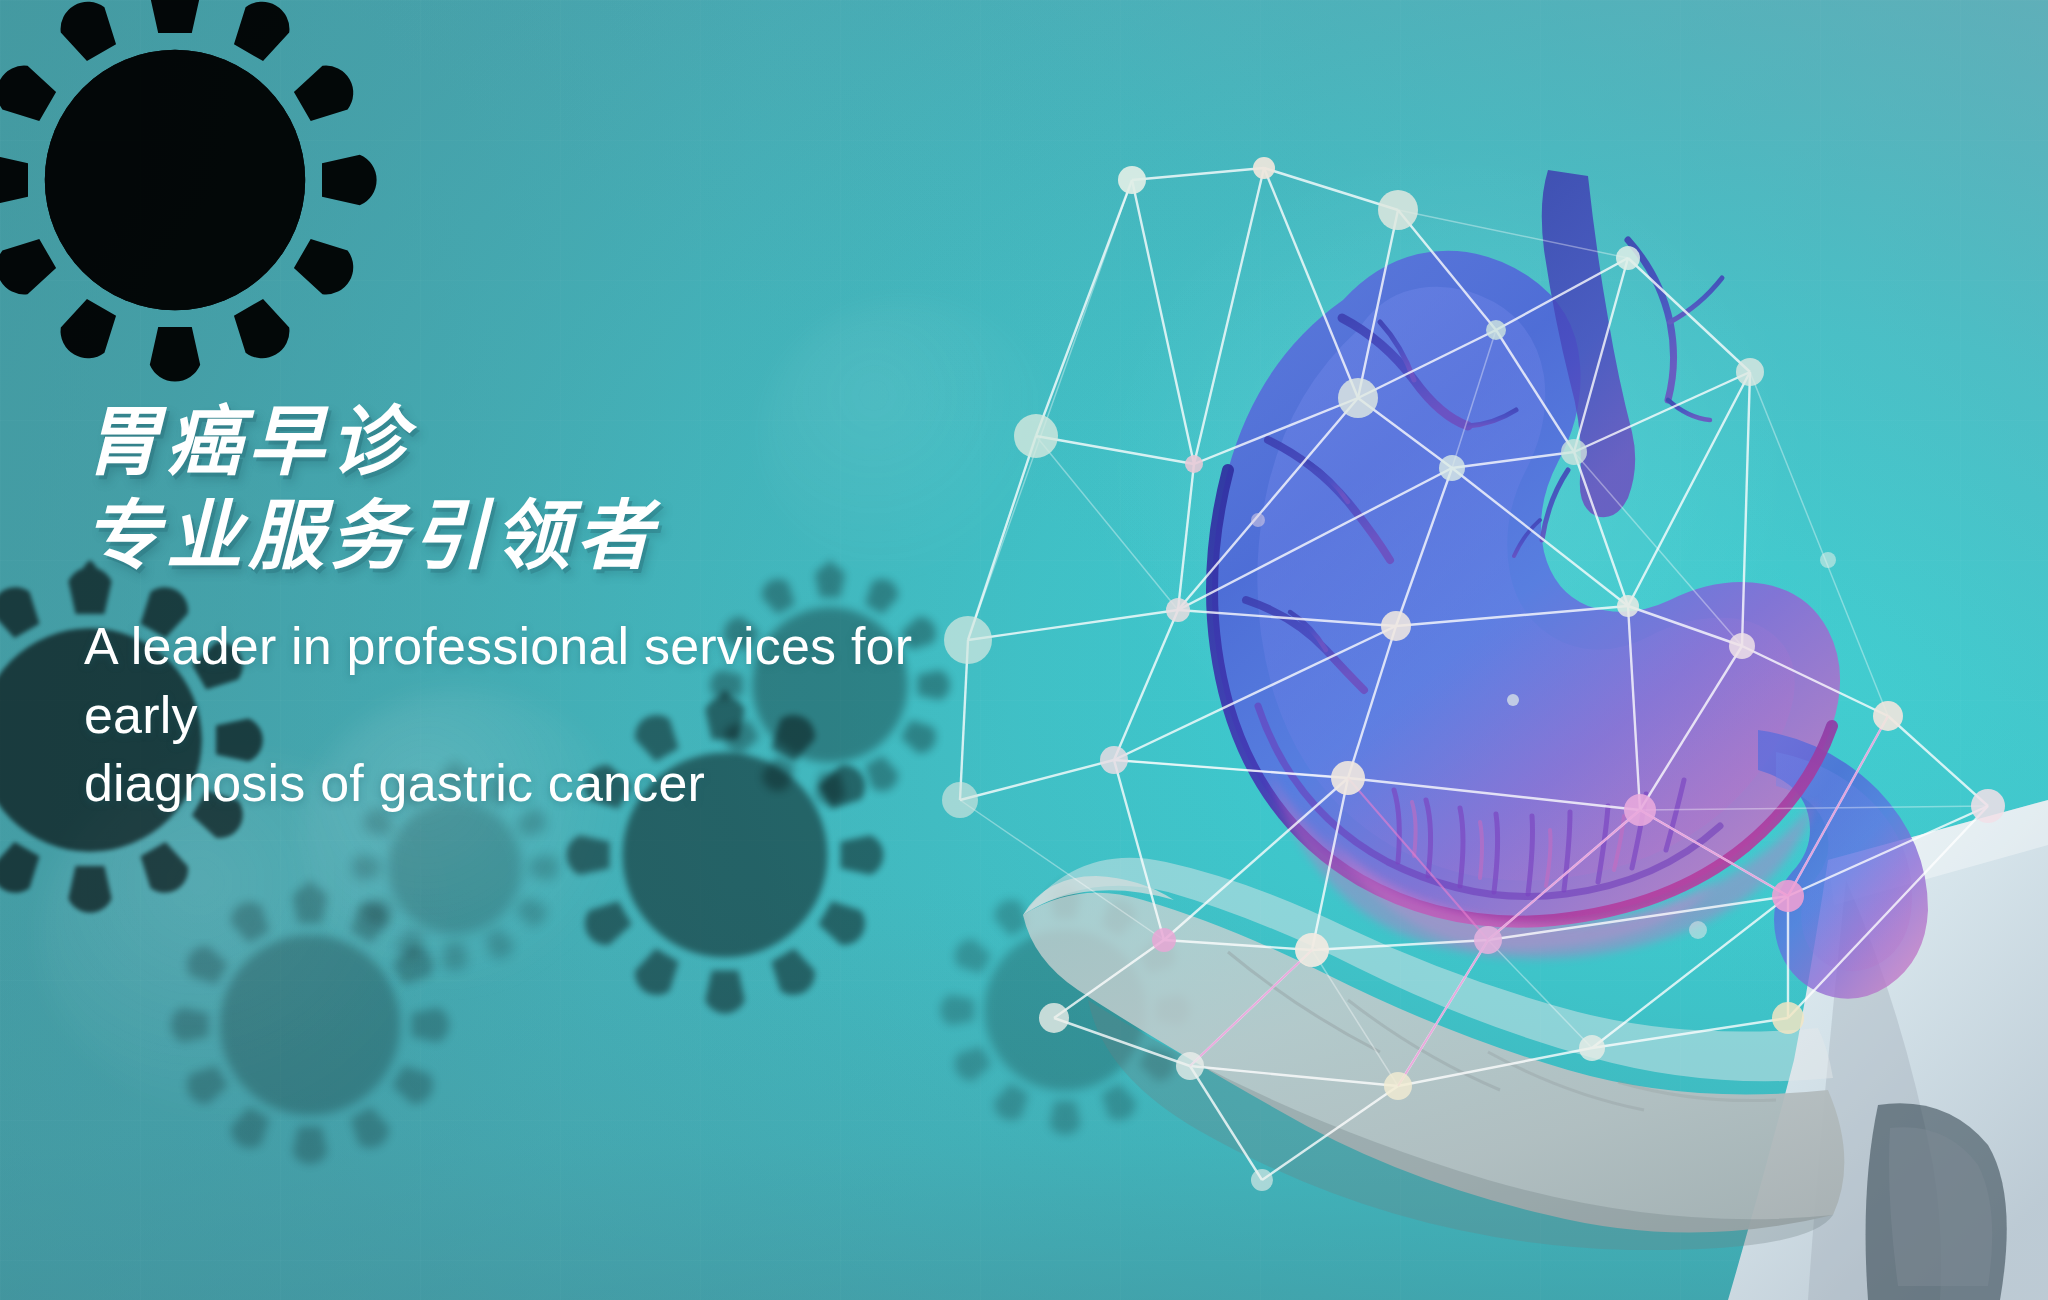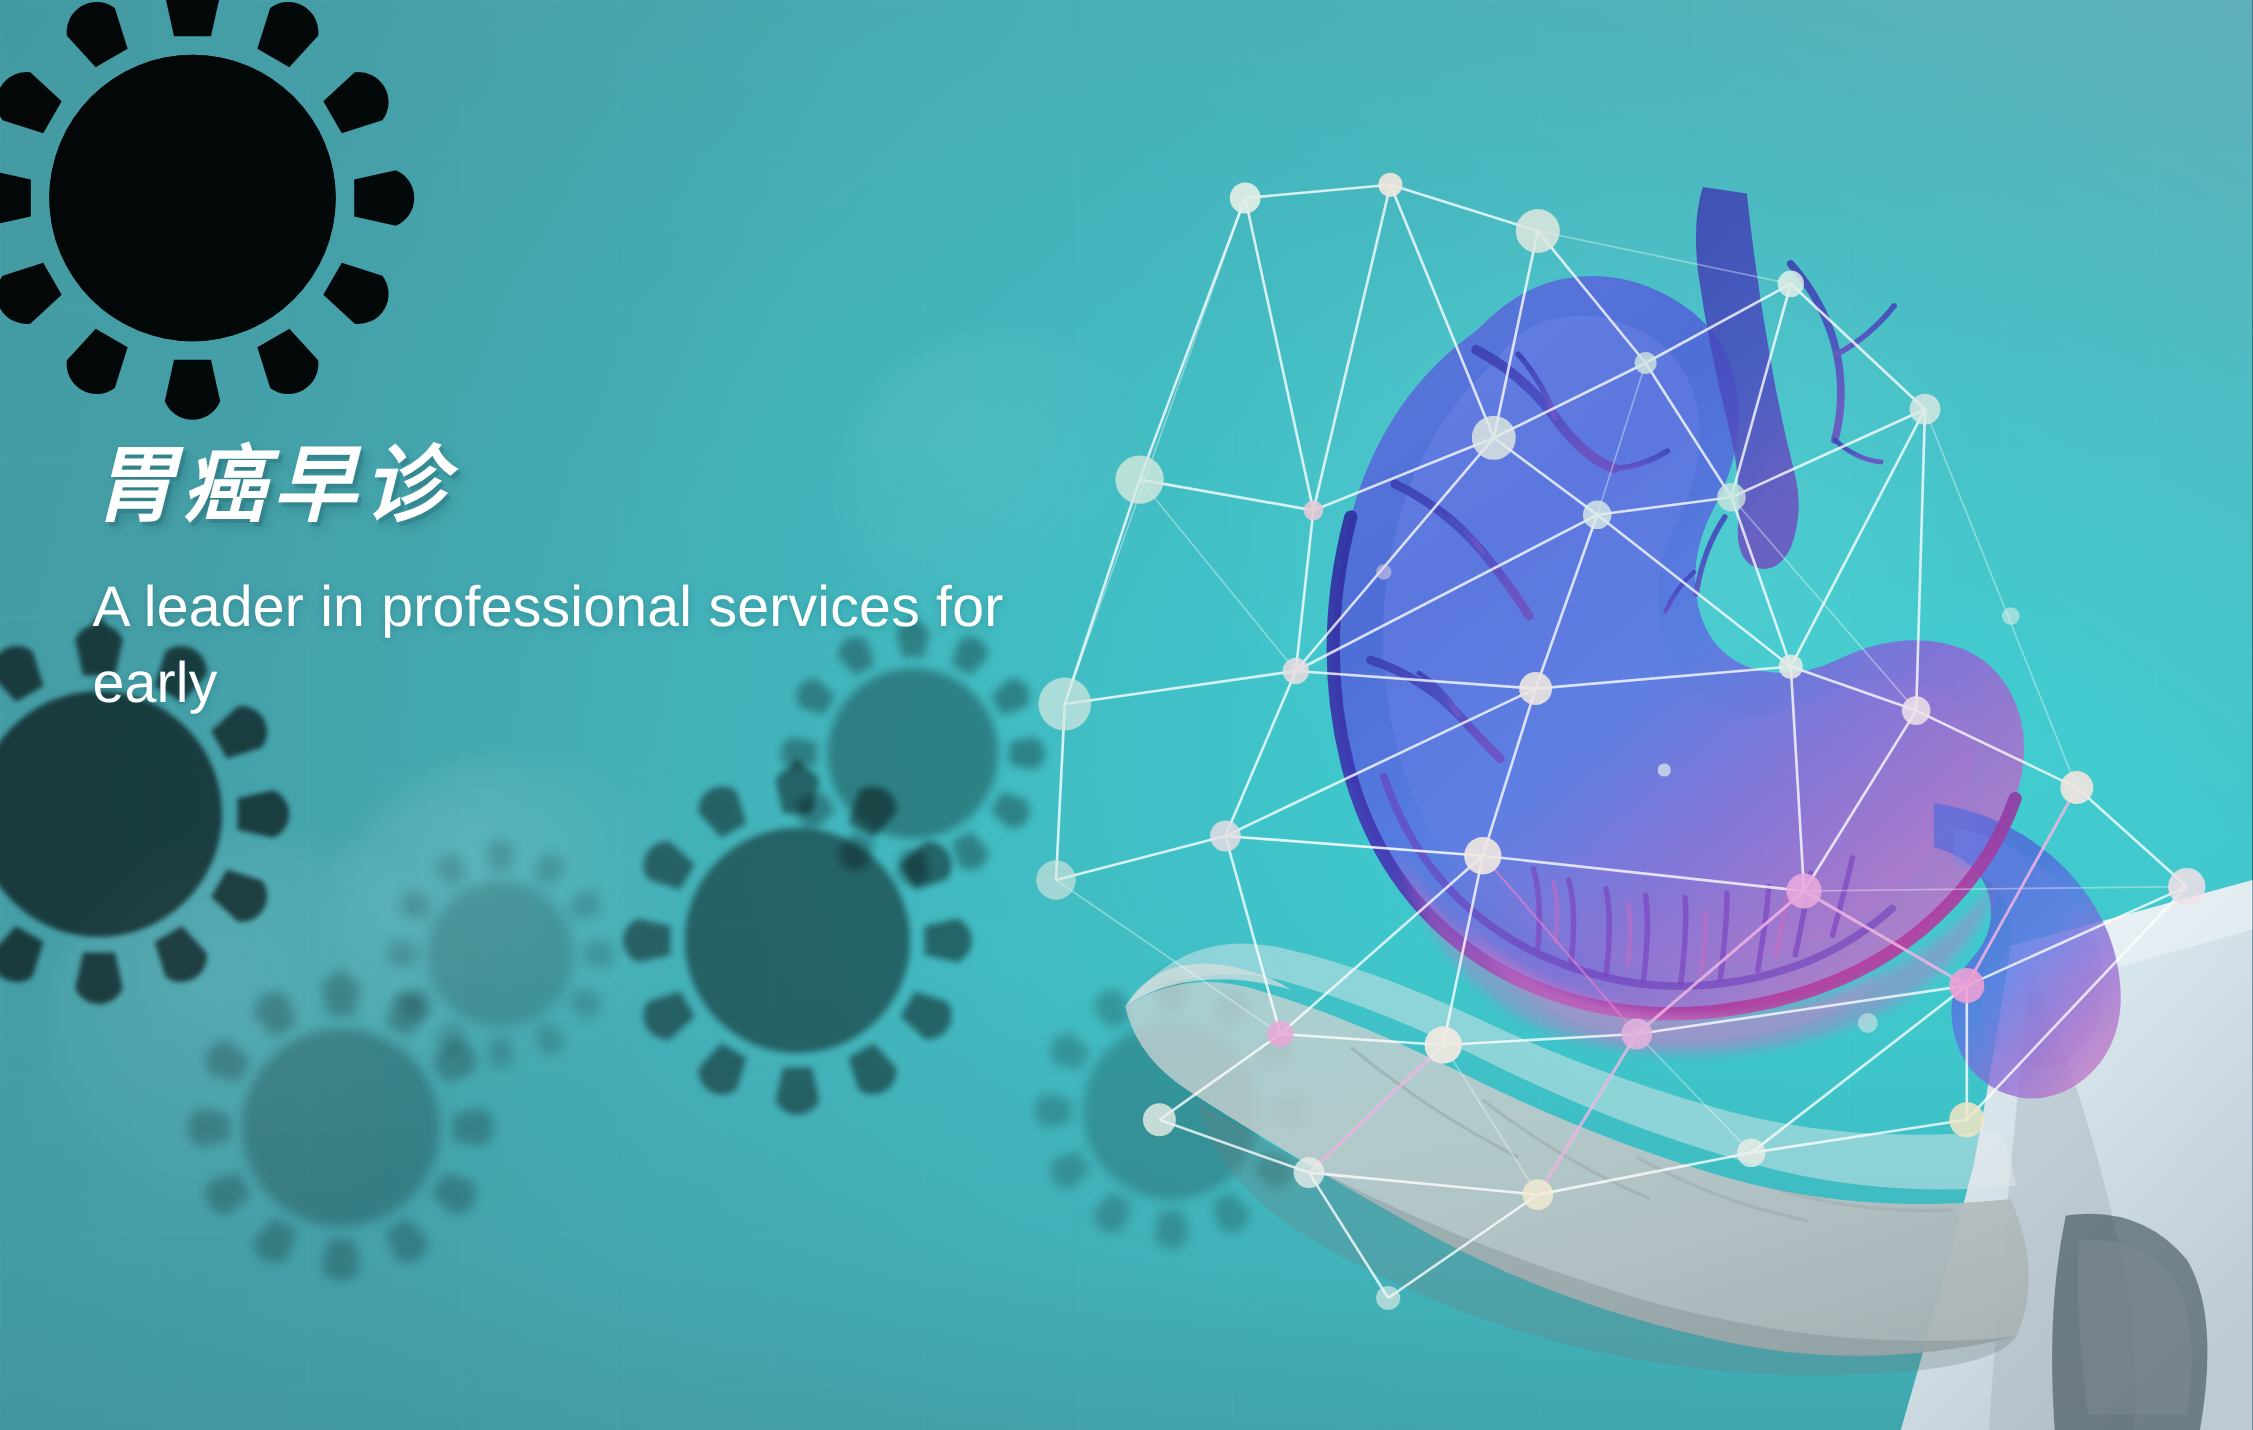--- a/index.html
+++ b/index.html
@@ -541,18 +541,20 @@
           <circle cx="330" cy="520" r="7" fill="#ddd0e4" opacity="0.55"></circle>
           <circle cx="900" cy="560" r="8" fill="#e8eee8" opacity="0.55"></circle>
           <circle cx="770" cy="930" r="9" fill="#e6e8ea" opacity="0.55"></circle>
         </g>
       </g>
     </svg>
   </div>
 
   <div class="copy">
     <div class="headline-line headline-1">胃癌早诊</div>
+    <div class="headline-line headline-2">专业服务引领者</div>
     <div class="subline">
       <span>A leader in professional services for early</span>
+      <span>diagnosis of gastric cancer</span>
     </div>
   </div>
 
 </div>
 
 </body></html>

